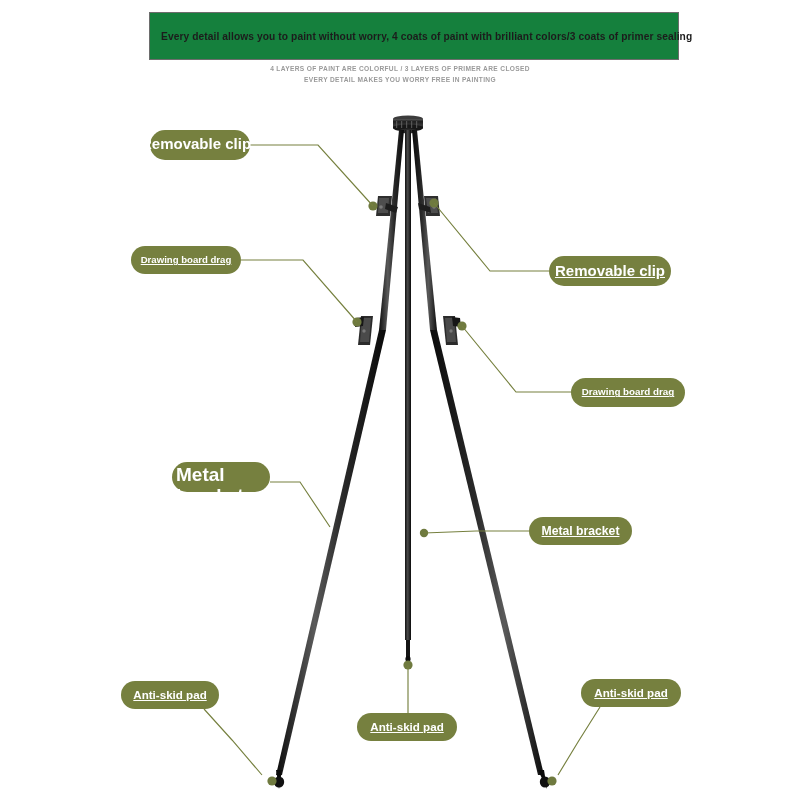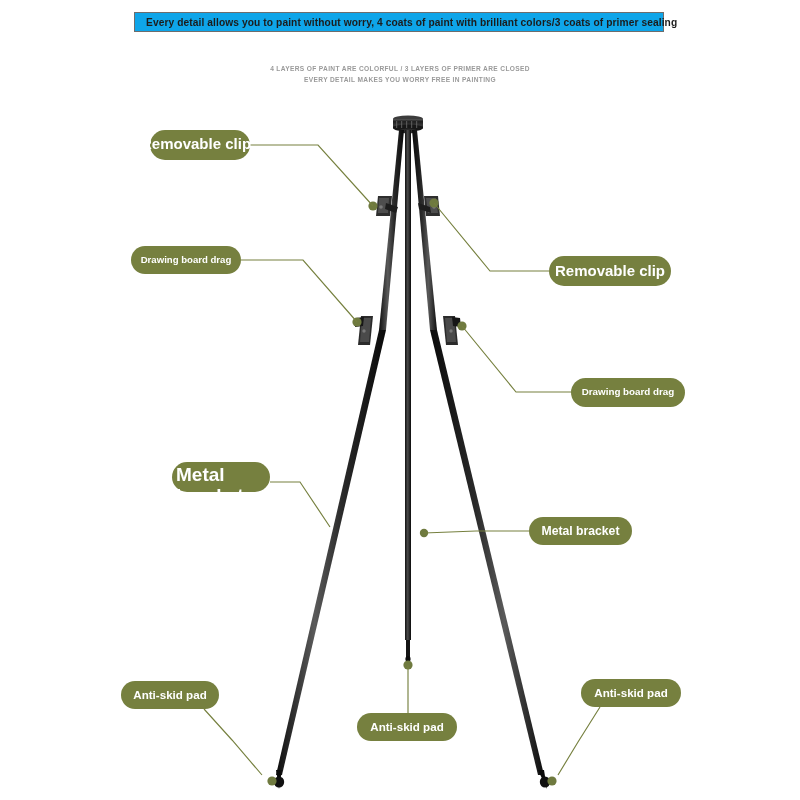--- a/index.html
+++ b/index.html
@@ -5,22 +5,22 @@
   html,body{margin:0;padding:0;}
   body{
     width:800px;height:800px;position:relative;overflow:hidden;
     background:#ffffff;
     font-family:"Liberation Sans","DejaVu Sans",sans-serif;
   }
   #stage{position:absolute;inset:0;}
 
   
   .banner{
-    position:absolute;left:134px;top:12px;width:530px;height:20px;
-    border:1.5px solid #6d6d6d;background:#0ea5e9;
+    position:absolute;left:149px;top:12px;width:530px;height:48px;
+    border:1.5px solid #6d6d6d;background:#15803d;
     display:flex;align-items:center;box-sizing:border-box;
   }
   .banner-text{
     padding-left:11px;font-size:10.2px;font-weight:bold;color:#1c1c1c;
     letter-spacing:.1px;white-space:nowrap;
   }
   .sub{
     position:absolute;left:0;width:800px;text-align:center;
     color:#9a9a9a;font-size:6.6px;letter-spacing:.35px;font-weight:bold;
   }
@@ -33,21 +33,21 @@
   
   #leaders{position:absolute;left:0;top:0;width:800px;height:800px;
     pointer-events:none;}
 
   
   .pill{
     position:absolute;box-sizing:border-box;
     background:#76803f;border-radius:999px;
     color:#ffffff;font-weight:bold;
     display:flex;align-items:center;justify-content:center;
-    text-align:center;line-height:1.05;
+    text-align:center;line-height:1.05;text-decoration:underline;
   }
   .pill.clip-overflow{overflow:visible;}
 
   
   #pill-removable-clip-left{
     left:150px;top:130px;width:100px;height:30px;
     font-size:15px;
   }
   #pill-removable-clip-left .lbl{
     position:absolute;left:-9px;top:6px;width:118px;white-space:nowrap;

